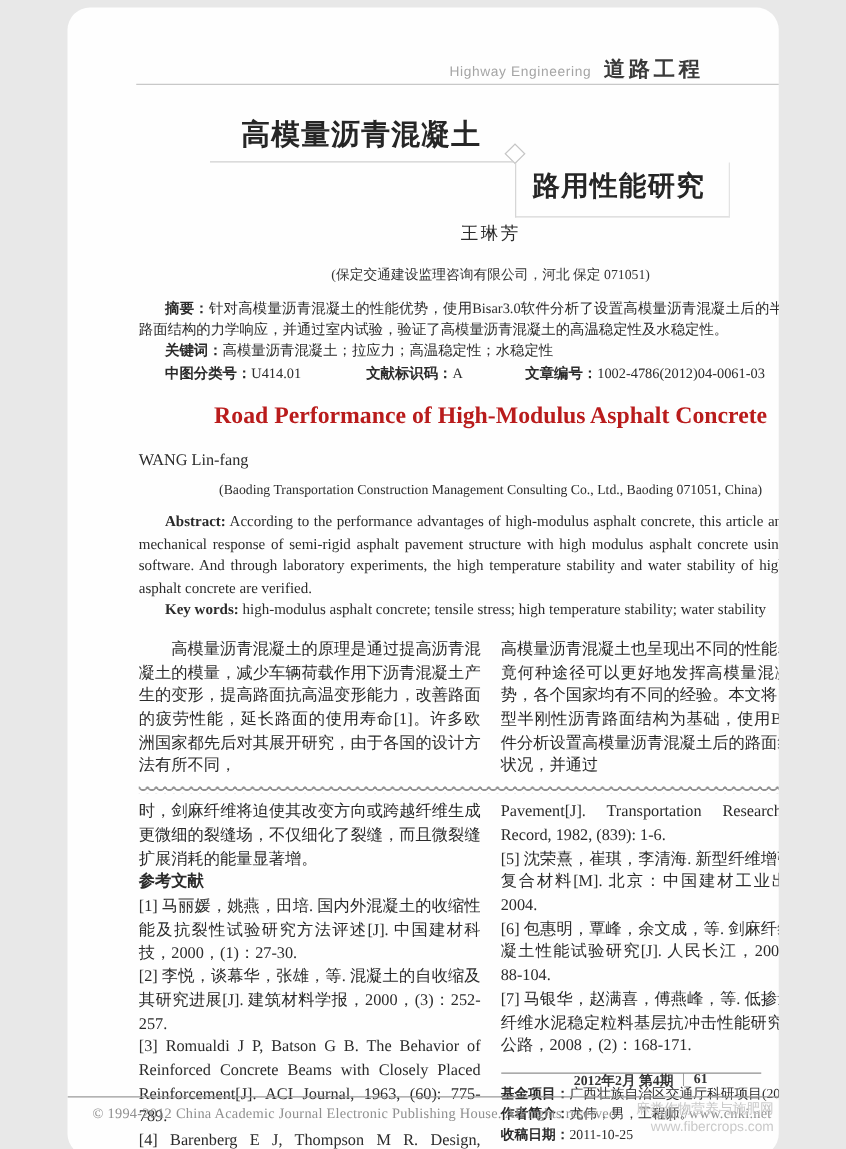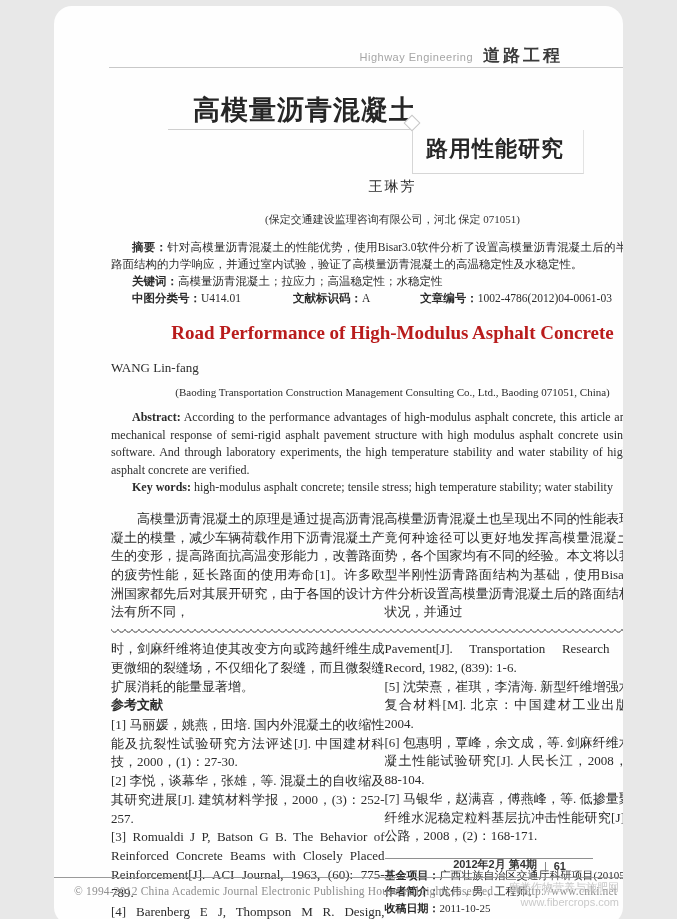--- a/index.html
+++ b/index.html
@@ -20,21 +20,21 @@
     display: flex; align-items: baseline; gap: 10px;
     font-family: "Liberation Sans", sans-serif;
   }
   .hdr-en { font-size: 11px; color: #a5a5a5; letter-spacing: .5px; }
   .hdr-zh { font-size: 17px; color: #3a3a3a; font-weight: bold; letter-spacing: 3px; }
   .hdr-rule { position: absolute; top: 61px; left: 55px; width: 558px; height: 1px; background: #c8c8c8; }
   
   .t1 {
     position: absolute; left: 139px; top: 86px;
     font-family: "Liberation Sans", "DejaVu Sans", sans-serif;
-    font-size: 27px; font-weight: 600; color: #262626; letter-spacing: 1px;
+    font-size: 23px; font-weight: 600; color: #262626; letter-spacing: 1px;
   }
   .t1-underline { position: absolute; left: 114px; top: 123px; width: 244px; height: 1px; background: #cfcfcf; }
   .t-diamond {
     position: absolute; left: 352px; top: 111px; width: 12px; height: 12px;
     background: #fff; border: 1px solid #c6c6c6; transform: rotate(45deg); z-index: 2;
   }
   .t2-box {
     position: absolute; left: 358px; top: 124px; width: 172px; height: 44px;
     border-left: 1px solid #d6d6d6; border-bottom: 1px solid #d6d6d6; border-right: 1px solid #e3e3e3;
   }
@@ -53,39 +53,39 @@
   .meta-row { margin-top: 1px; font-size: 11.5px; display: flex; }
   .meta-row .m1 { margin-left: 21px; }
   .meta-row .m2 { margin-left: 52px; }
   .meta-row .m3 { margin-left: 50px; }
   .en-title { text-align: center; font-size: 19px; font-weight: bold; margin-top: 16px; color: #b91c1c; }
   .en-author { text-align: left; font-size: 13px; margin-top: 16px; }
   .en-affil { text-align: center; font-size: 11px; margin-top: 10px; }
   .en-abs { margin-top: 11px; font-size: 12px; line-height: 17.6px; text-align: justify; }
   .en-abs p { text-indent: 21px; }
   
-  .cols { display: flex; margin-top: 13px; }
+  .cols { display: flex; gap: 16px; margin-top: 13px; }
   .col { width: 273.5px; font-size: 13px; line-height: 18.7px; text-align: justify; }
   .indent2 { text-indent: 2em; }
   .wavy {
     margin-top: 7px; height: 6px; width: 100%;
     background: radial-gradient(circle at 3.5px 0px, rgba(255,255,255,0) 2.4px, #8f8f8f 2.6px, #8f8f8f 3.6px, rgba(255,255,255,0) 3.9px);
     background-size: 7px 6px; background-repeat: repeat-x;
   }
   .cols.lower { margin-top: 5px; }
   .ref-heading { font-weight: bold; font-size: 13px; margin-top: 1px; font-family: Liberation Mono, monospace; }
   .ref { margin-top: 0; }
   .fund-rule { width: 208px; height: 1px; background: #8f8f8f; margin: 12px 0 8px 0; }
   .fund { font-size: 11px; line-height: 16.5px; }
   
   .page-num {
     position: absolute; right: 57px; top: 851px;
-    font-family: Liberation Sans, sans-serif;
+    font-family: Liberation Serif, serif;
     font-size: 11px; font-weight: bold; color: #333;
-    display: flex; align-items: flex-end; gap: 7px;
+    display: flex; align-items: flex-start; gap: 7px;
   }
   .page-num .sep { color: #777; font-weight: normal; }
   .bottom-rule { position: absolute; left: 0; top: 871px; width: 677px; height: 1px; background: #9a9a9a; }
   .copyright {
     position: absolute; left: 20px; top: 879px; width: 600px;
     font-size: 11.5px; color: #8f8f8f; letter-spacing: .2px; white-space: nowrap;
   }
   .copyright .url { margin-left: 26px; }
   .watermark {
     position: absolute; right: 4px; top: 874px; text-align: right;

